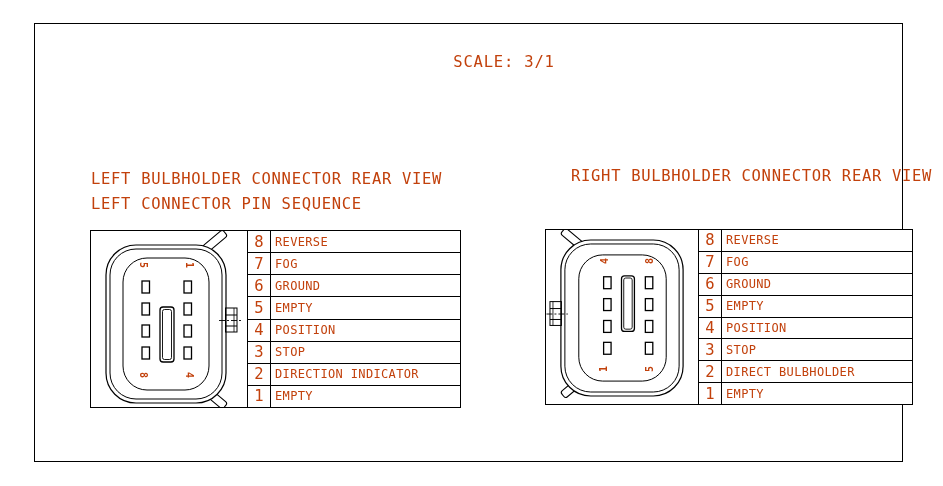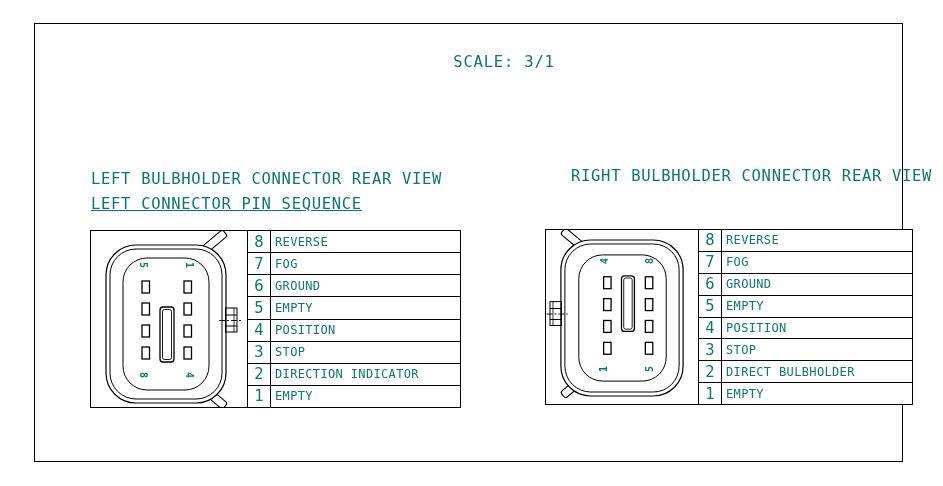--- a/index.html
+++ b/index.html
@@ -1,33 +1,33 @@
 <!DOCTYPE html>
 <html><head>
 <meta charset="utf-8">
 <style>
   html,body{margin:0;padding:0;background:#ffffff;}
   .page{
     position:relative;width:943px;height:486px;background:#ffffff;
-    font-family:"DejaVu Sans Mono", monospace;color:#0f766e;overflow:hidden;
+    font-family:"DejaVu Sans Mono", monospace;color:#c2410c;overflow:hidden;
   }
   .frame{
     position:absolute;left:34px;top:23px;width:869px;height:439px;
     border:1.5px solid #000;box-sizing:border-box;
   }
   .scale-label{
     position:absolute;left:369px;top:29px;width:200px;text-align:center;
     font-size:15.5px;letter-spacing:0.8px;white-space:nowrap;
   }
   .view-title{
     position:absolute;width:362px;font-size:15.5px;
     letter-spacing:0.7px;white-space:nowrap;
   }
   .lt1{left:56px;top:146px;}
-  .lt2{left:56px;top:171px;text-decoration:underline;}
+  .lt2{left:56px;top:171px;}
   .rt1{left:536px;top:143px;}
   .rt2{left:536px;top:170px;}
   .block{
     position:absolute;border:1.4px solid #000;box-sizing:border-box;
     display:flex;background:#fff;
   }
   .block-left{left:55px;top:206px;width:371px;height:178px;}
   .block-right{left:510px;top:205px;width:368px;height:176px;}
   .connector-cell{
     position:relative;border-right:1.4px solid #000;box-sizing:content-box;

